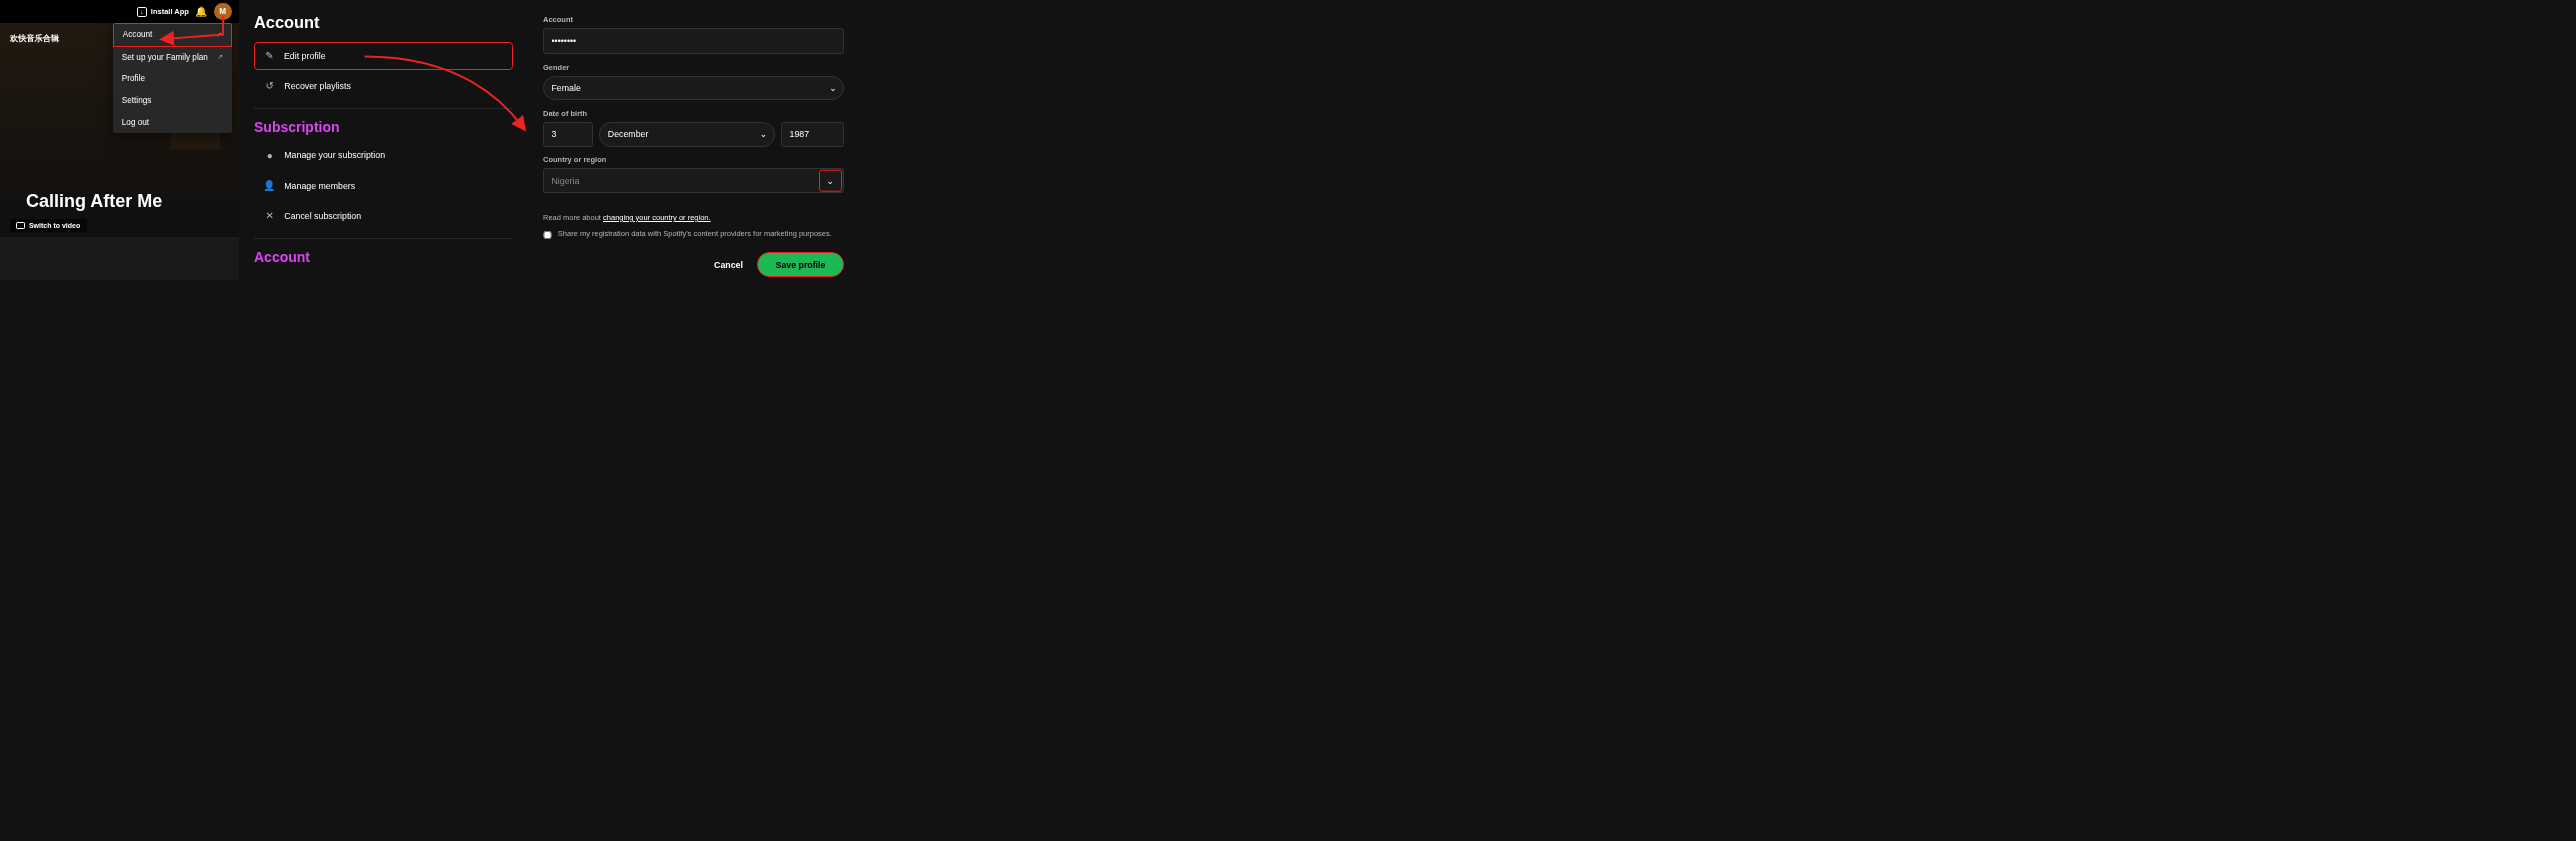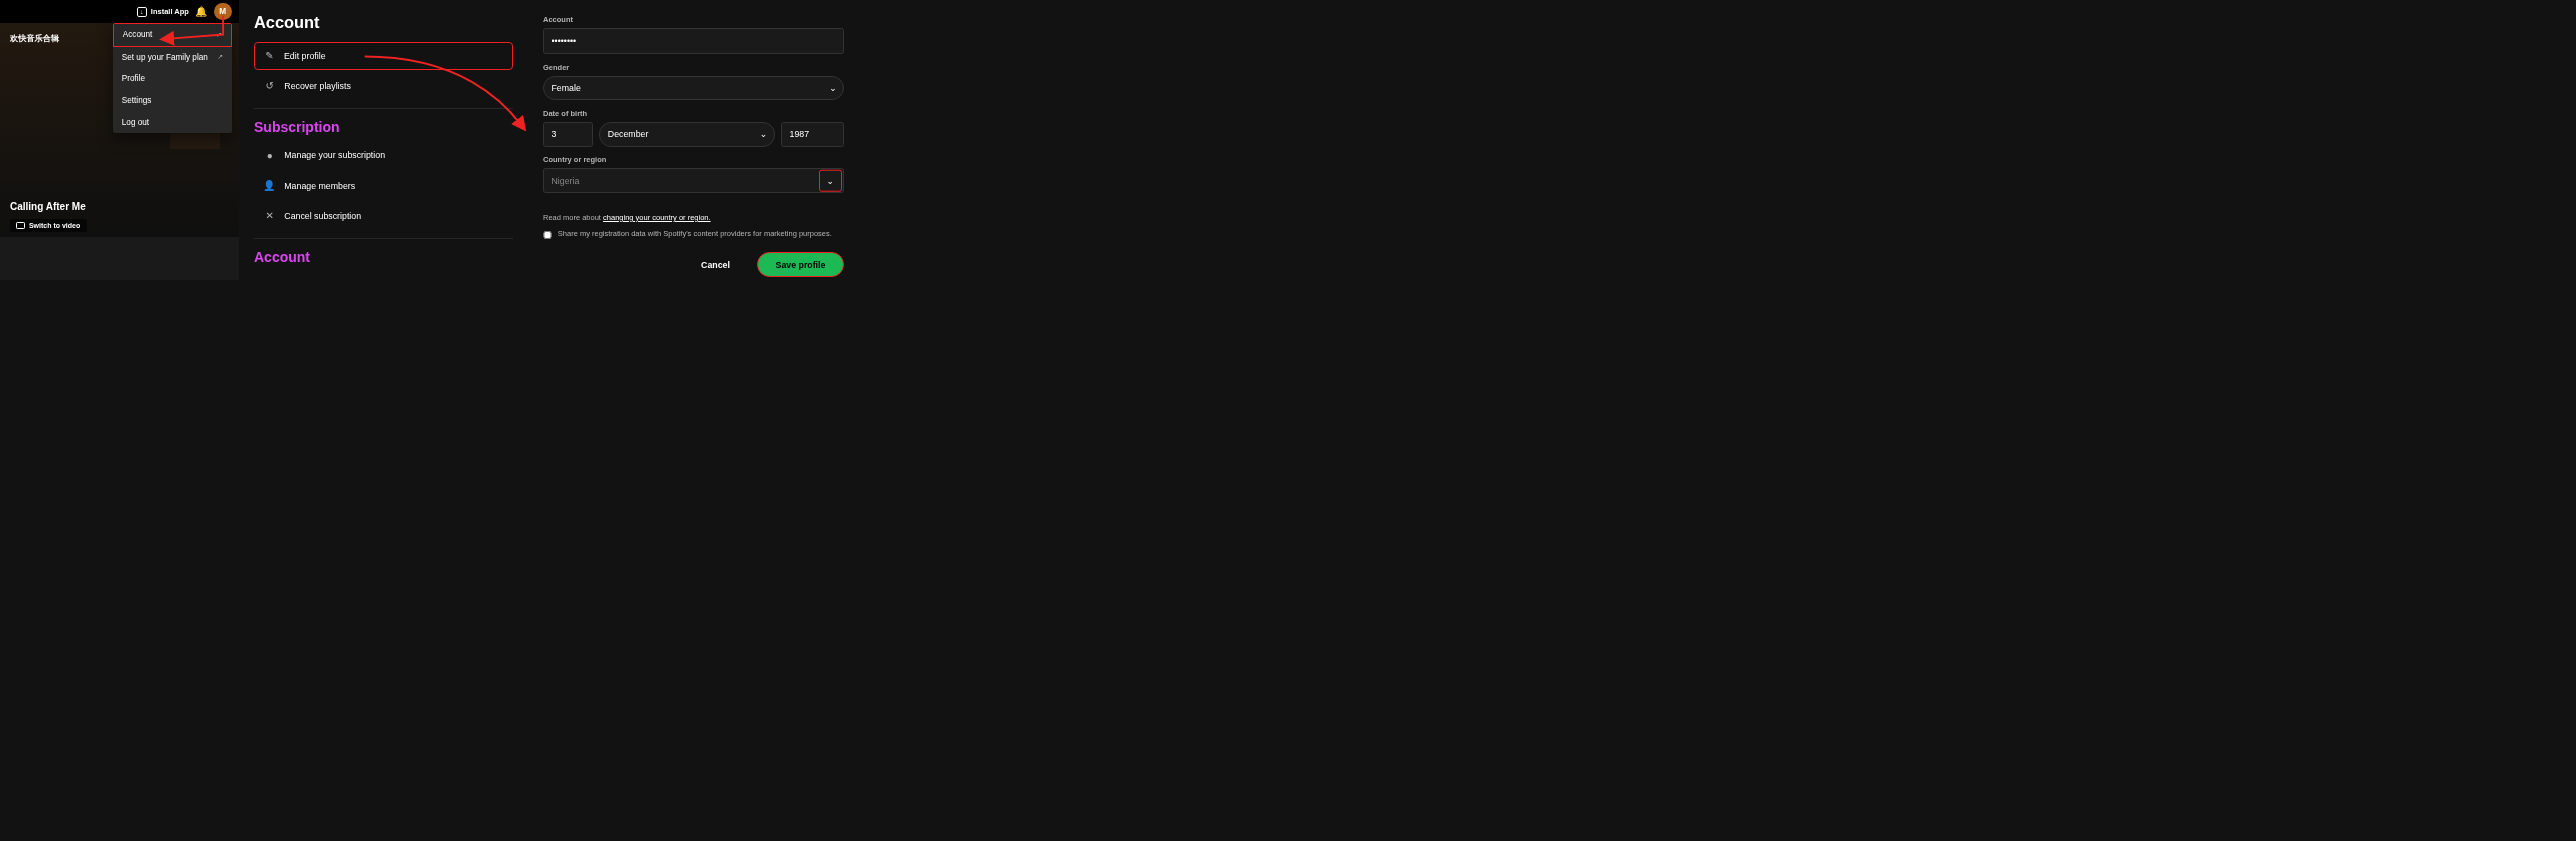--- a/index.html
+++ b/index.html
@@ -91,22 +91,22 @@
 
     .player-bg-overlay {
       position: absolute;
       inset: 0;
       background: rgba(0,0,0,0.4);
     }
 
     .song-title {
       position: absolute;
       bottom: 25px;
-      left: 10px;
-      font-size: 10px;
+      left: 26px;
+      font-size: 18px;
       font-weight: 700;
       color: #fff;
       z-index: 2;
     }
 
     .playlist-title {
       position: absolute;
       top: 10px;
       left: 10px;
       font-size: 8.2px;
@@ -389,21 +389,21 @@
     .checkbox-label {
       font-size: 7.5px;
       color: #b3b3b3;
       line-height: 1.4;
     }
 
     .action-row {
       display: flex;
       align-items: center;
       justify-content: flex-end;
-      gap: 27px;
+      gap: 14px;
       margin-top: 12.6px;
     }
 
     .cancel-btn {
       background: transparent;
       border: none;
       color: #fff;
       font-size: 8.8px;
       font-weight: 600;
       cursor: pointer;

